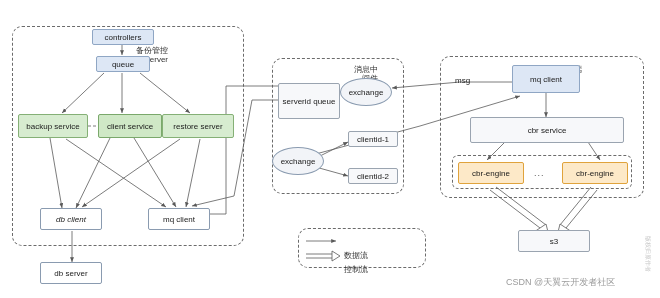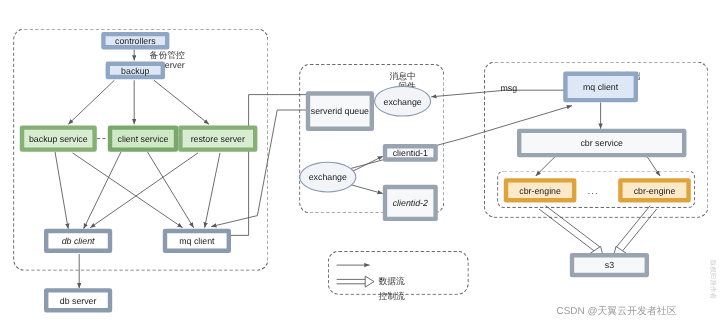--- a/index.html
+++ b/index.html
@@ -26,21 +26,21 @@
     font-size: 8px;
     color: #333333;
     text-align: right;
     line-height: 9px;
     white-space: pre-line;
     margin-top: 43px;
   }
   .node {
     position: absolute;
     box-sizing: border-box;
-    border: 4px solid #6d28d9;
+    border: 1px solid #6d28d9;
     background: #eef2f8;
     border-radius: 2px;
     font-size: 8px;
     color: #1a1a1a;
     display: flex;
     align-items: center;
     justify-content: center;
     text-align: center;
   }
   .node.blue {
@@ -199,35 +199,35 @@
 
       <path d="M306,241 L336,241" marker-end="url(#arrow)"></path>
 
       <path d="M306,254 L332,254"></path>
       <path d="M306,258 L332,258"></path>
       <path d="M332,251 L340,256 L332,261 z" fill="#ffffff" stroke="#5a5a5a"></path>
     </g>
   </svg>
 
   <div class="node blue" style="left:92px; top:29px; width:62px; height:16px;">controllers</div>
-  <div class="node blue" style="left:96px; top:56px; width:54px; height:16px;">backup</div>
+  <div class="node blue" style="left:96px; top:56px; width:54px; height:16px;">queue</div>
 
   <div class="node green" style="left:18px; top:114px; width:70px; height:24px;">backup service</div>
   <div class="node greenmid" style="left:98px; top:114px; width:64px; height:24px;">client service</div>
   <div class="node green" style="left:162px; top:114px; width:72px; height:24px;">restore server</div>
 
   <div class="node plain" style="left:40px; top:208px; width:62px; height:22px;font-style:italic;">db client</div>
   <div class="node plain" style="left:148px; top:208px; width:62px; height:22px;">mq client</div>
   <div class="node plain" style="left:40px; top:262px; width:62px; height:22px;">db server</div>
 
   <div class="node white" style="left:278px; top:83px; width:62px; height:36px;">serverid queue</div>
   <div class="ellipse" style="left:340px; top:78px; width:52px; height:28px;">exchange</div>
   <div class="ellipse" style="left:272px; top:147px; width:52px; height:28px;">exchange</div>
   <div class="node white" style="left:348px; top:131px; width:50px; height:16px;">clientid-1</div>
-  <div class="node white" style="left:348px; top:168px; width:50px; height:33px;font-style:italic;">clientid-2</div>
+  <div class="node white" style="left:348px; top:168px; width:50px; height:16px;">clientid-2</div>
 
   <div class="node blue" style="left:512px; top:65px; width:68px; height:28px;">mq client</div>
   <div class="node white" style="left:470px; top:117px; width:154px; height:26px;text-align:center;">cbr service</div>
   <div class="node orange" style="left:458px; top:162px; width:66px; height:22px;">cbr-engine</div>
   <div class="node orange" style="left:562px; top:162px; width:66px; height:22px;">cbr-engine</div>
   <div class="dots" style="left:534px; top:168px;">...</div>
   <div class="node white" style="left:518px; top:230px; width:72px; height:22px;">s3</div>
 
   <div class="edge-label" style="left:455px; top:76px;">msg</div>
 

